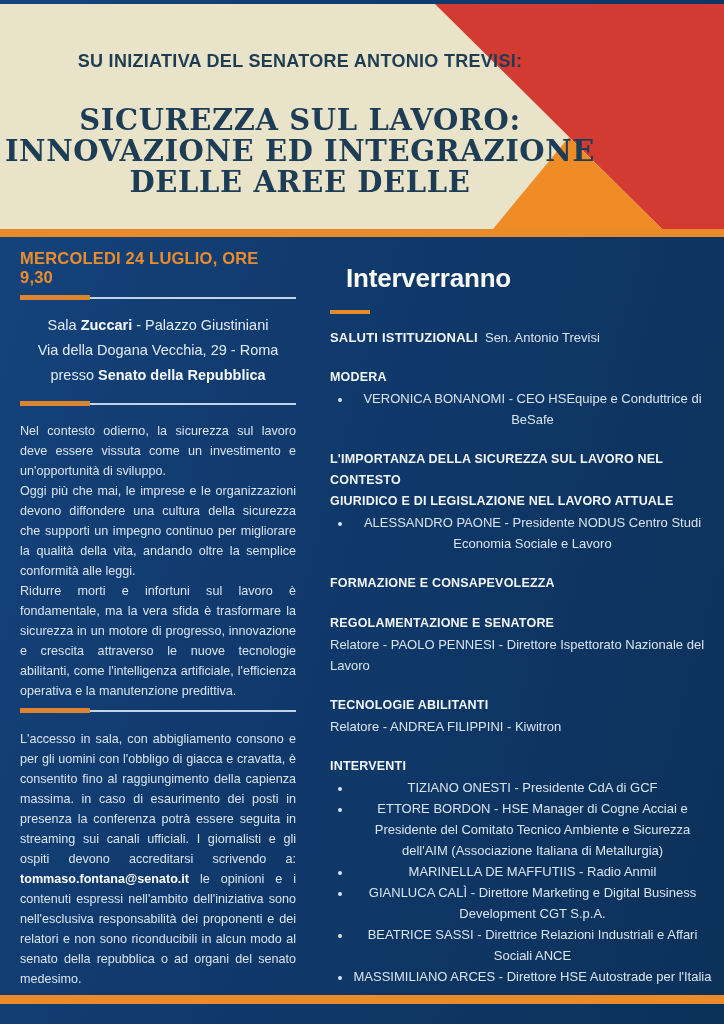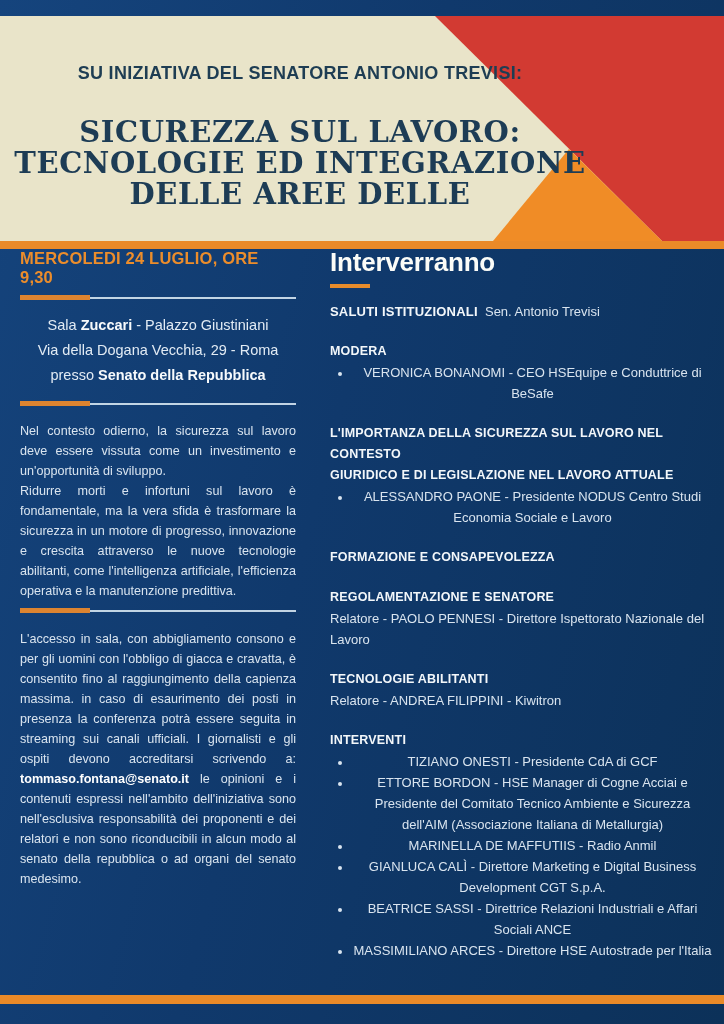--- a/index.html
+++ b/index.html
@@ -7,21 +7,21 @@
     position: relative;
     width: 724px;
     height: 1024px;
     overflow: hidden;
     font-family: "Liberation Sans", sans-serif;
     background: linear-gradient(105deg, #15447d 0%, #10396c 45%, #0c3159 100%);
   }
 
   
   .header {
-    position: absolute; top: 16px; left: 0;
+    position: absolute; top: 4px; left: 0;
     width: 724px; height: 233px;
     background: #e9e4c9;
   }
   .shape-red {
     position: absolute; top: 0; left: 0; width: 724px; height: 225px;
     background: #d23a32;
     clip-path: polygon(435px 0, 724px 0, 724px 225px, 662px 225px);
   }
   .shape-orange-tri {
     position: absolute; top: 0; left: 0; width: 724px; height: 225px;
@@ -75,21 +75,21 @@
     color: #d9e4ef;
   }
   .access strong { color: #ffffff; }
 
   
   .right-col {
     position: absolute; left: 330px; top: 247px; width: 382px;
     color: #dfe9f2;
   }
   .program-heading {
-    margin: 0;
+    margin: 16px;
     font-size: 26px; font-weight: bold; letter-spacing: -0.2px;
     color: #fbfcf8;
   }
   .heading-underline { width: 40px; height: 4px; background: #e88c2b; margin: 6px 0 13px 0; }
   .saluti { font-size: 13px; line-height: 21px; }
   .saluti .lbl { font-weight: bold; letter-spacing: 0.2px; color: #f3f7fa; }
   .saluti .val { color: #d9e4ef; margin-top: 24px; }
   .prog-section { margin-top: 19px; }
   .prog-section h3 {
     margin: 0;
@@ -115,21 +115,21 @@
 <div class="page">
 
   <div class="header">
     <div class="shape-red"></div>
     <div class="shape-orange-tri"></div>
     <div class="header-strip"></div>
     <div class="header-content">
       <div class="kicker">SU INIZIATIVA DEL SENATORE ANTONIO TREVISI:</div>
       <div class="event-title">
         <div>SICUREZZA SUL LAVORO:</div>
-        <div>TECNOLOGIE ED INTEGRAZIONE</div>
+        <div>INNOVAZIONE ED INTEGRAZIONE</div>
         <div>DELLE AREE DELLE</div>
       </div>
     </div>
   </div>
 
   <div class="left-col">
     <h2 class="date-heading">MERCOLEDI 24 LUGLIO, ORE 9,30</h2>
 
     <div class="rule rule-1">
       <div class="seg"></div>
@@ -142,20 +142,21 @@
       <div><span>presso </span><strong>Senato della Repubblica</strong></div>
     </div>
 
     <div class="rule rule-2">
       <div class="seg"></div>
       <div class="line"></div>
     </div>
 
     <div class="intro">
       <p>Nel contesto odierno, la sicurezza sul lavoro deve essere vissuta come un investimento e un'opportunità di sviluppo.</p>
+      <p>Oggi più che mai, le imprese e le organizzazioni devono diffondere una cultura della sicurezza che supporti un impegno continuo per migliorare la qualità della vita, andando oltre la semplice conformità alle leggi.</p>
       <p>Ridurre morti e infortuni sul lavoro è fondamentale, ma la vera sfida è trasformare la sicurezza in un motore di progresso, innovazione e crescita attraverso le nuove tecnologie abilitanti, come l'intelligenza artificiale, l'efficienza operativa e la manutenzione predittiva.</p>
     </div>
 
     <div class="rule rule-3">
       <div class="seg"></div>
       <div class="line"></div>
     </div>
 
     <p class="access"><span>L'accesso in sala, con abbigliamento consono e per gli uomini con l'obbligo di giacca e cravatta, è consentito fino al raggiungimento della capienza massima. in caso di esaurimento dei posti in presenza la conferenza potrà essere seguita in streaming sui canali ufficiali. I giornalisti e gli ospiti devono accreditarsi scrivendo a: </span><strong>tommaso.fontana@senato.it</strong><span> le opinioni e i contenuti espressi nell'ambito dell'iniziativa sono nell'esclusiva responsabilità dei proponenti e dei relatori e non sono riconducibili in alcun modo al senato della repubblica o ad organi del senato medesimo.</span></p>
   </div>

